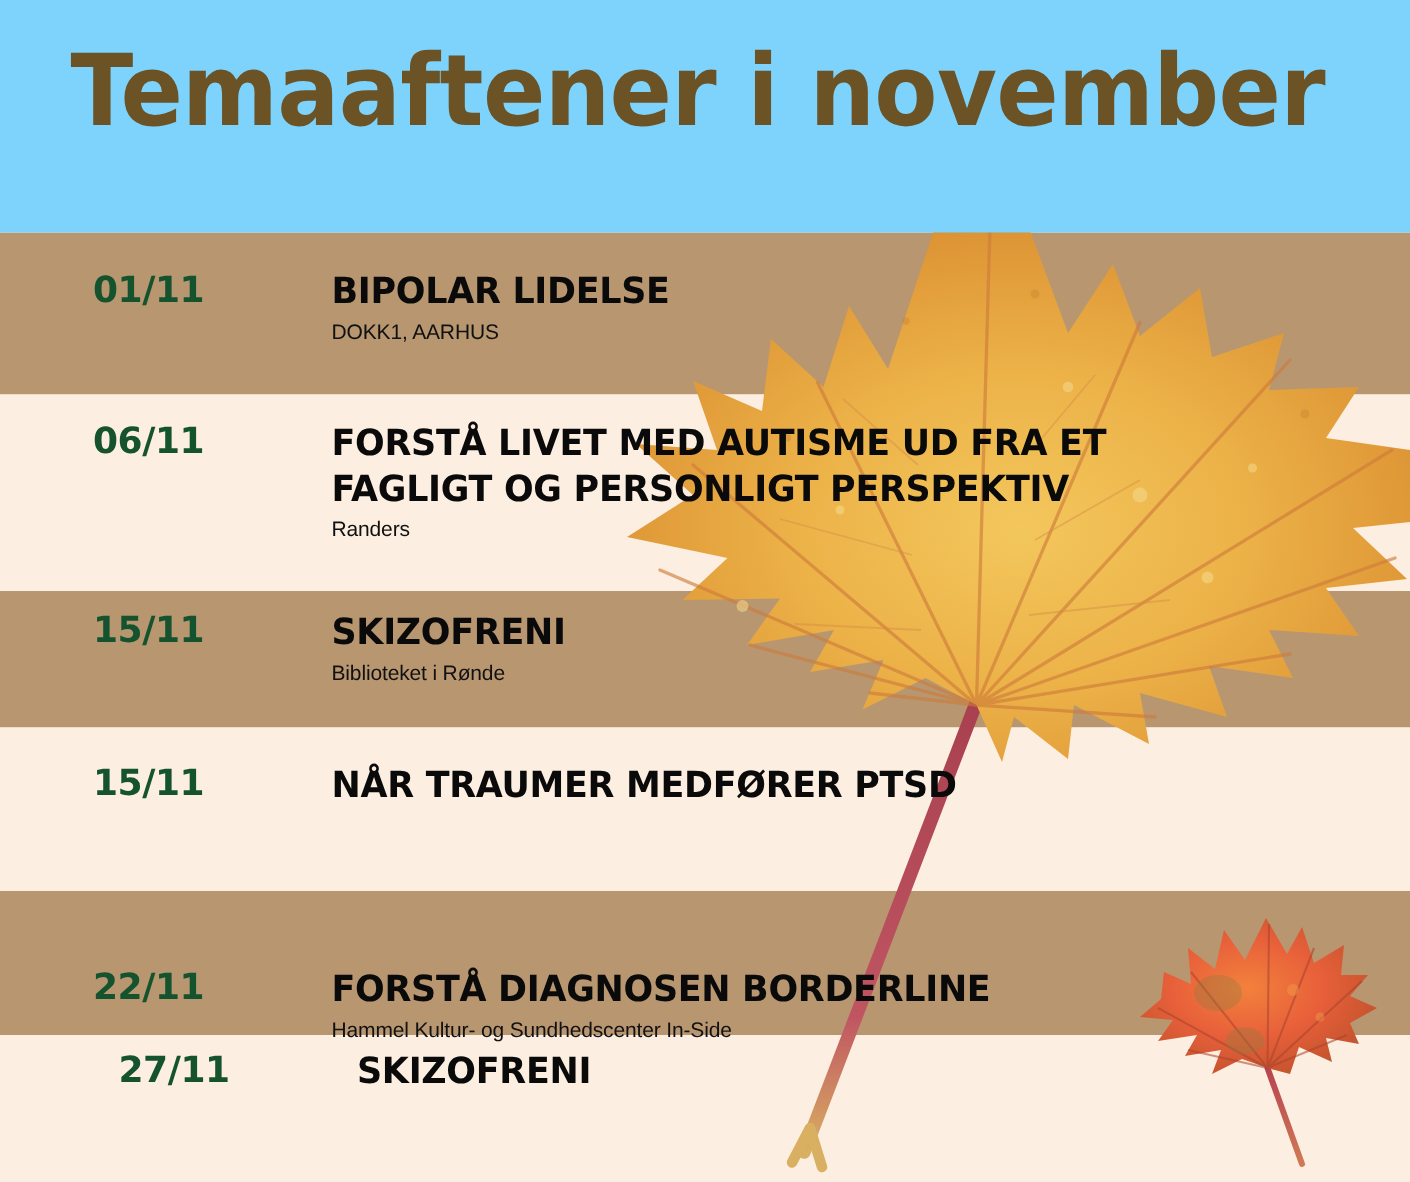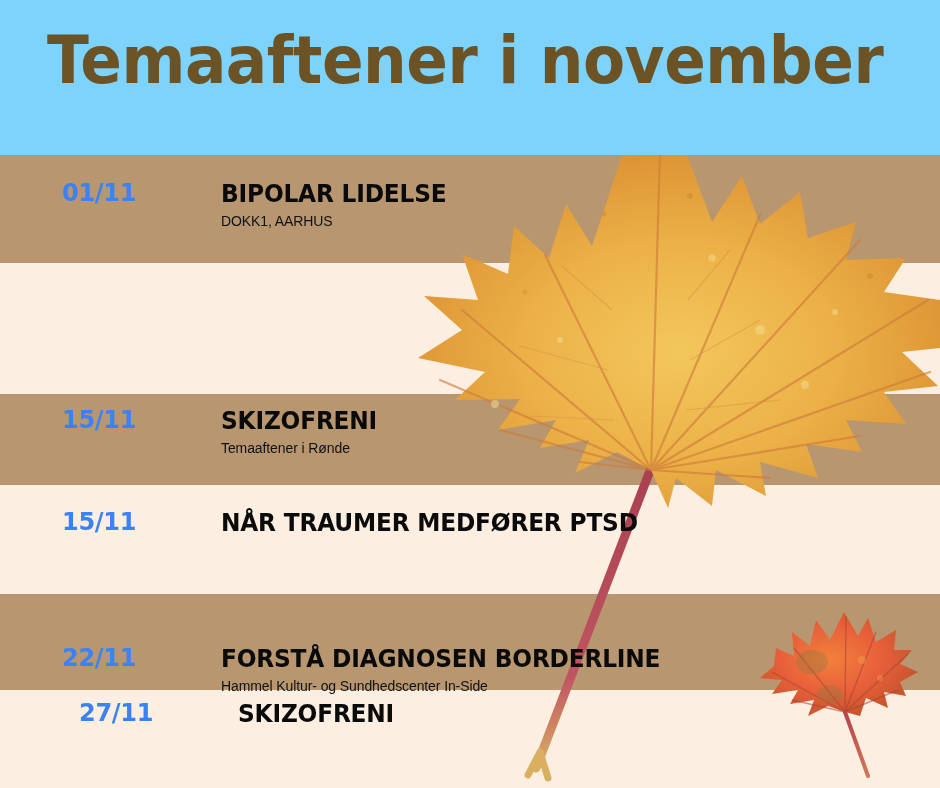--- a/index.html
+++ b/index.html
@@ -72,21 +72,21 @@
     pointer-events: auto;
   }
   .row-date {
     position: absolute;
     left: 62px;
     top: 0;
     width: 140px;
     font-family: "DejaVu Sans", sans-serif;
     font-size: 24px;
     font-weight: 700;
-    color: #3b82f6;
+    color: #14532d;
     letter-spacing: -0.3px;
     white-space: nowrap;
   }
   .row-body {
     position: absolute;
     left: 221px;
     top: 0;
     width: 700px;
   }
   .row-title {
@@ -241,26 +241,34 @@
   </div>
 
   <div class="row" style="top:179px; height:84px;">
     <div class="row-date">01/11</div>
     <div class="row-body">
       <div class="row-title">BIPOLAR LIDELSE</div>
       <div class="row-venue">DOKK1, AARHUS</div>
     </div>
   </div>
 
+  <div class="row" style="top:280px; height:114px;">
+    <div class="row-date">06/11</div>
+    <div class="row-body">
+      <div class="row-title">FORSTÅ LIVET MED AUTISME UD FRA ET
+FAGLIGT OG PERSONLIGT PERSPEKTIV</div>
+      <div class="row-venue">Randers</div>
+    </div>
+  </div>
 
   <div class="row" style="top:406px; height:79px;">
     <div class="row-date">15/11</div>
     <div class="row-body">
       <div class="row-title">SKIZOFRENI</div>
-      <div class="row-venue">Temaaftener i Rønde</div>
+      <div class="row-venue">Biblioteket i Rønde</div>
     </div>
   </div>
 
   <div class="row" style="top:508px; height:86px;">
     <div class="row-date">15/11</div>
     <div class="row-body">
       <div class="row-title">NÅR TRAUMER MEDFØRER PTSD</div>
     </div>
   </div>
 

